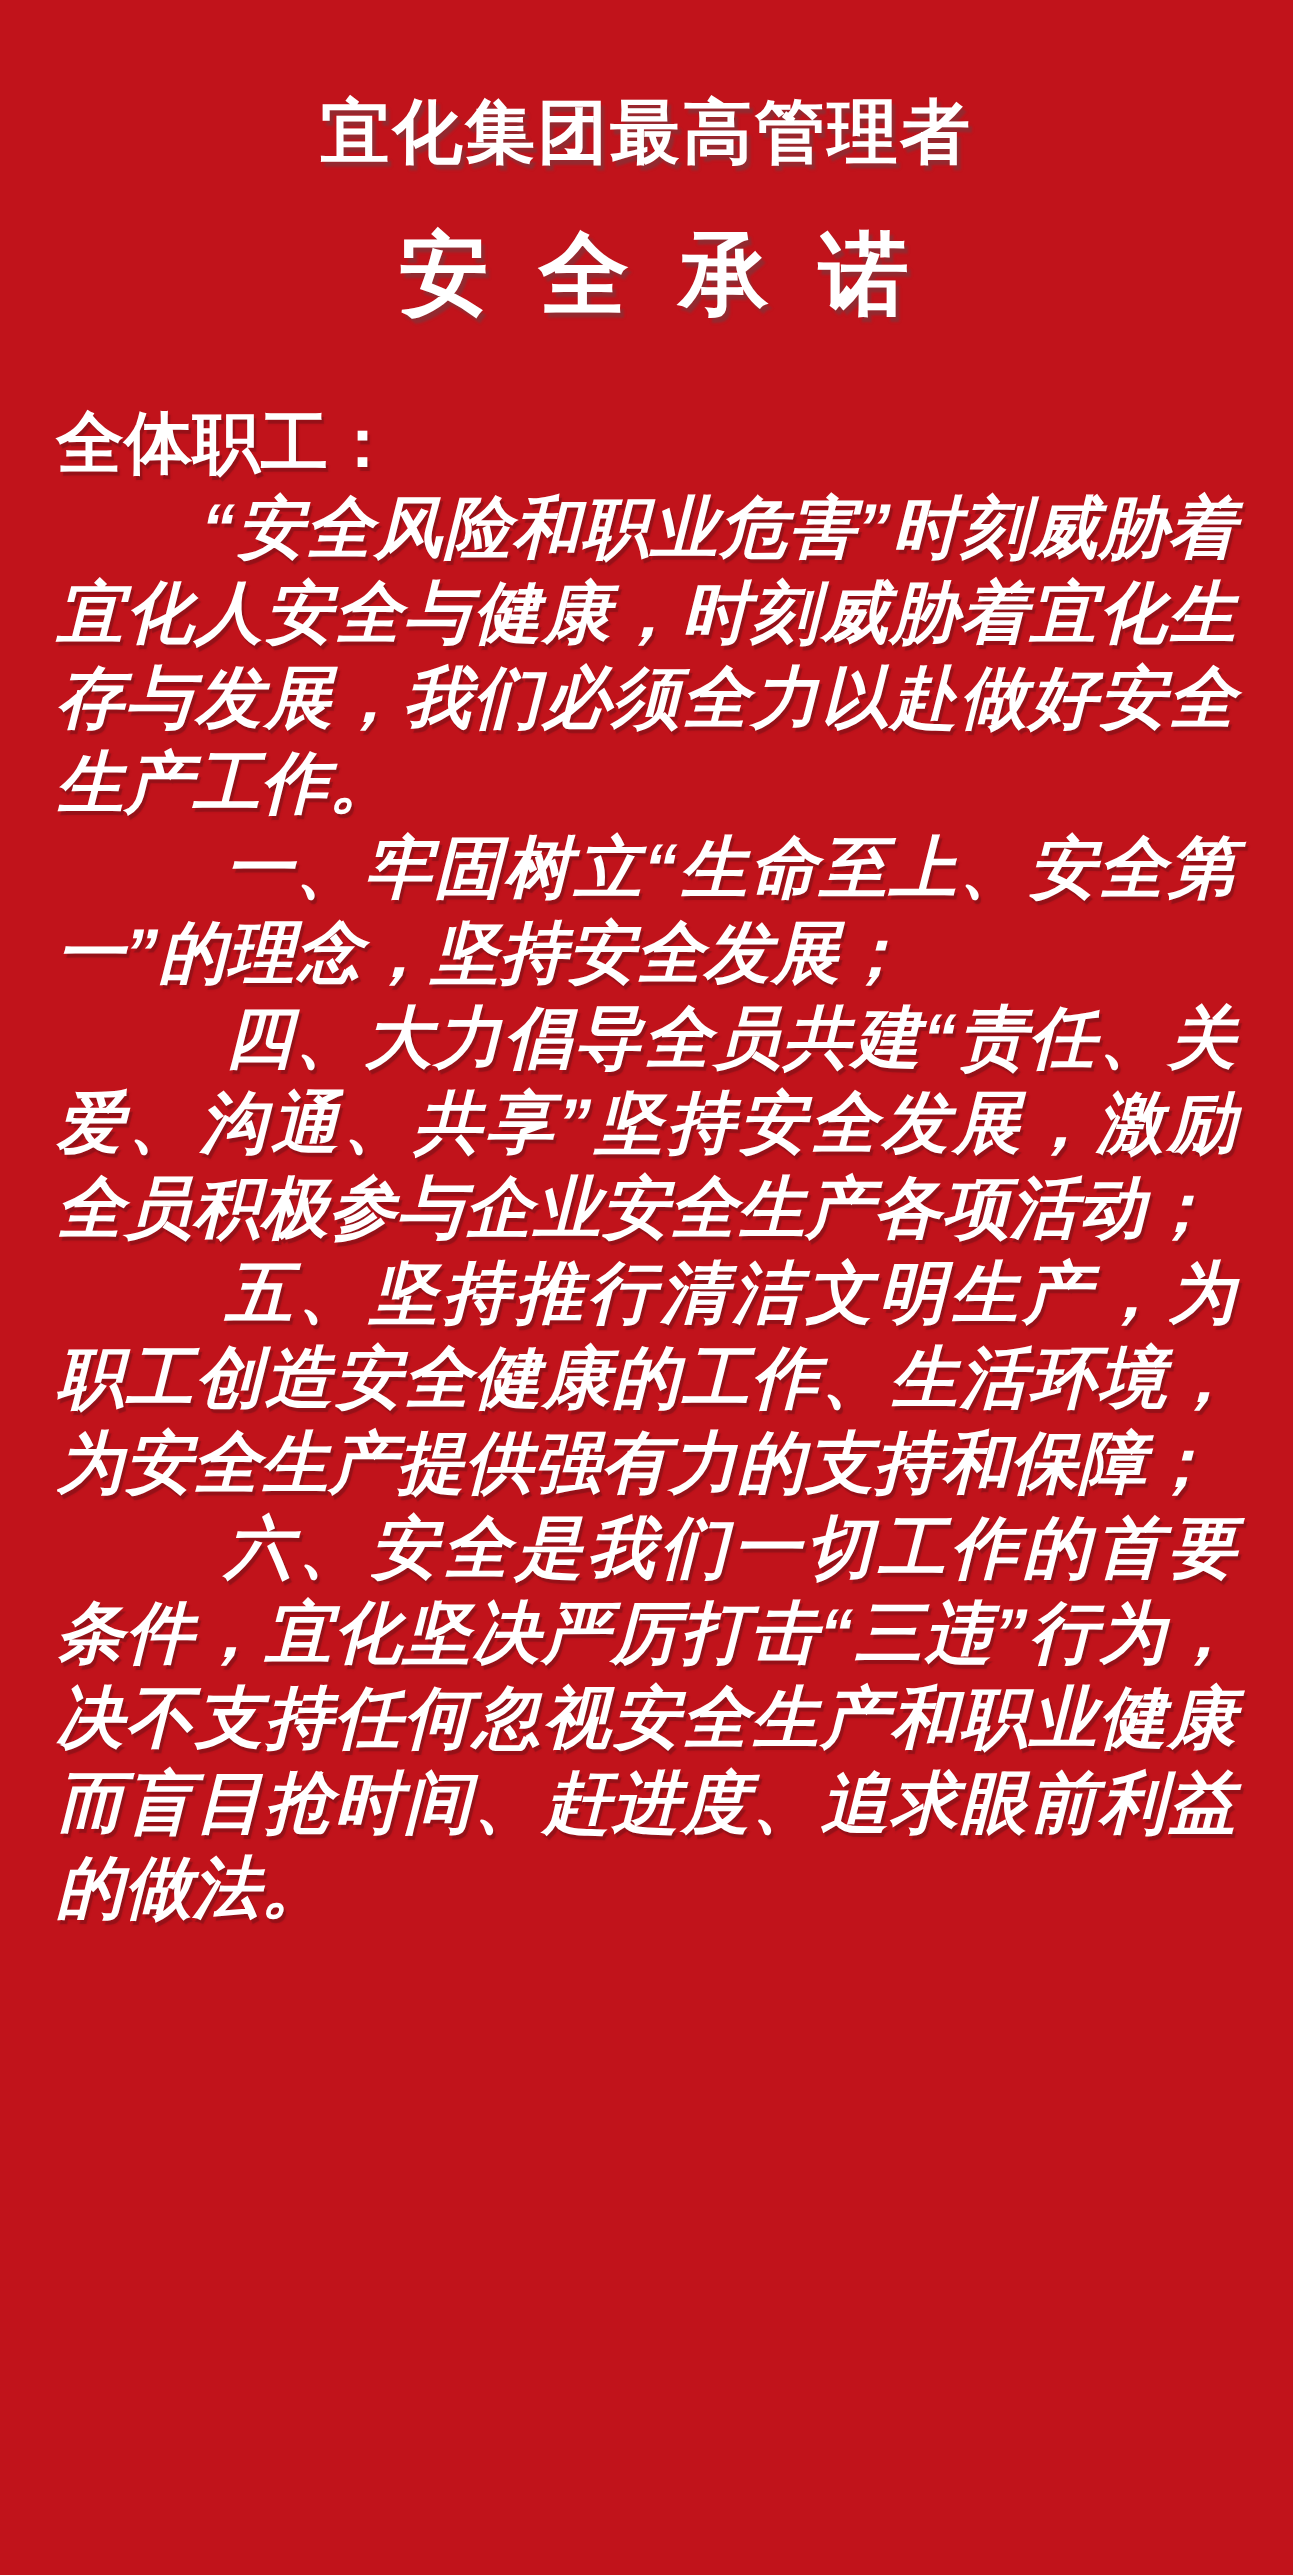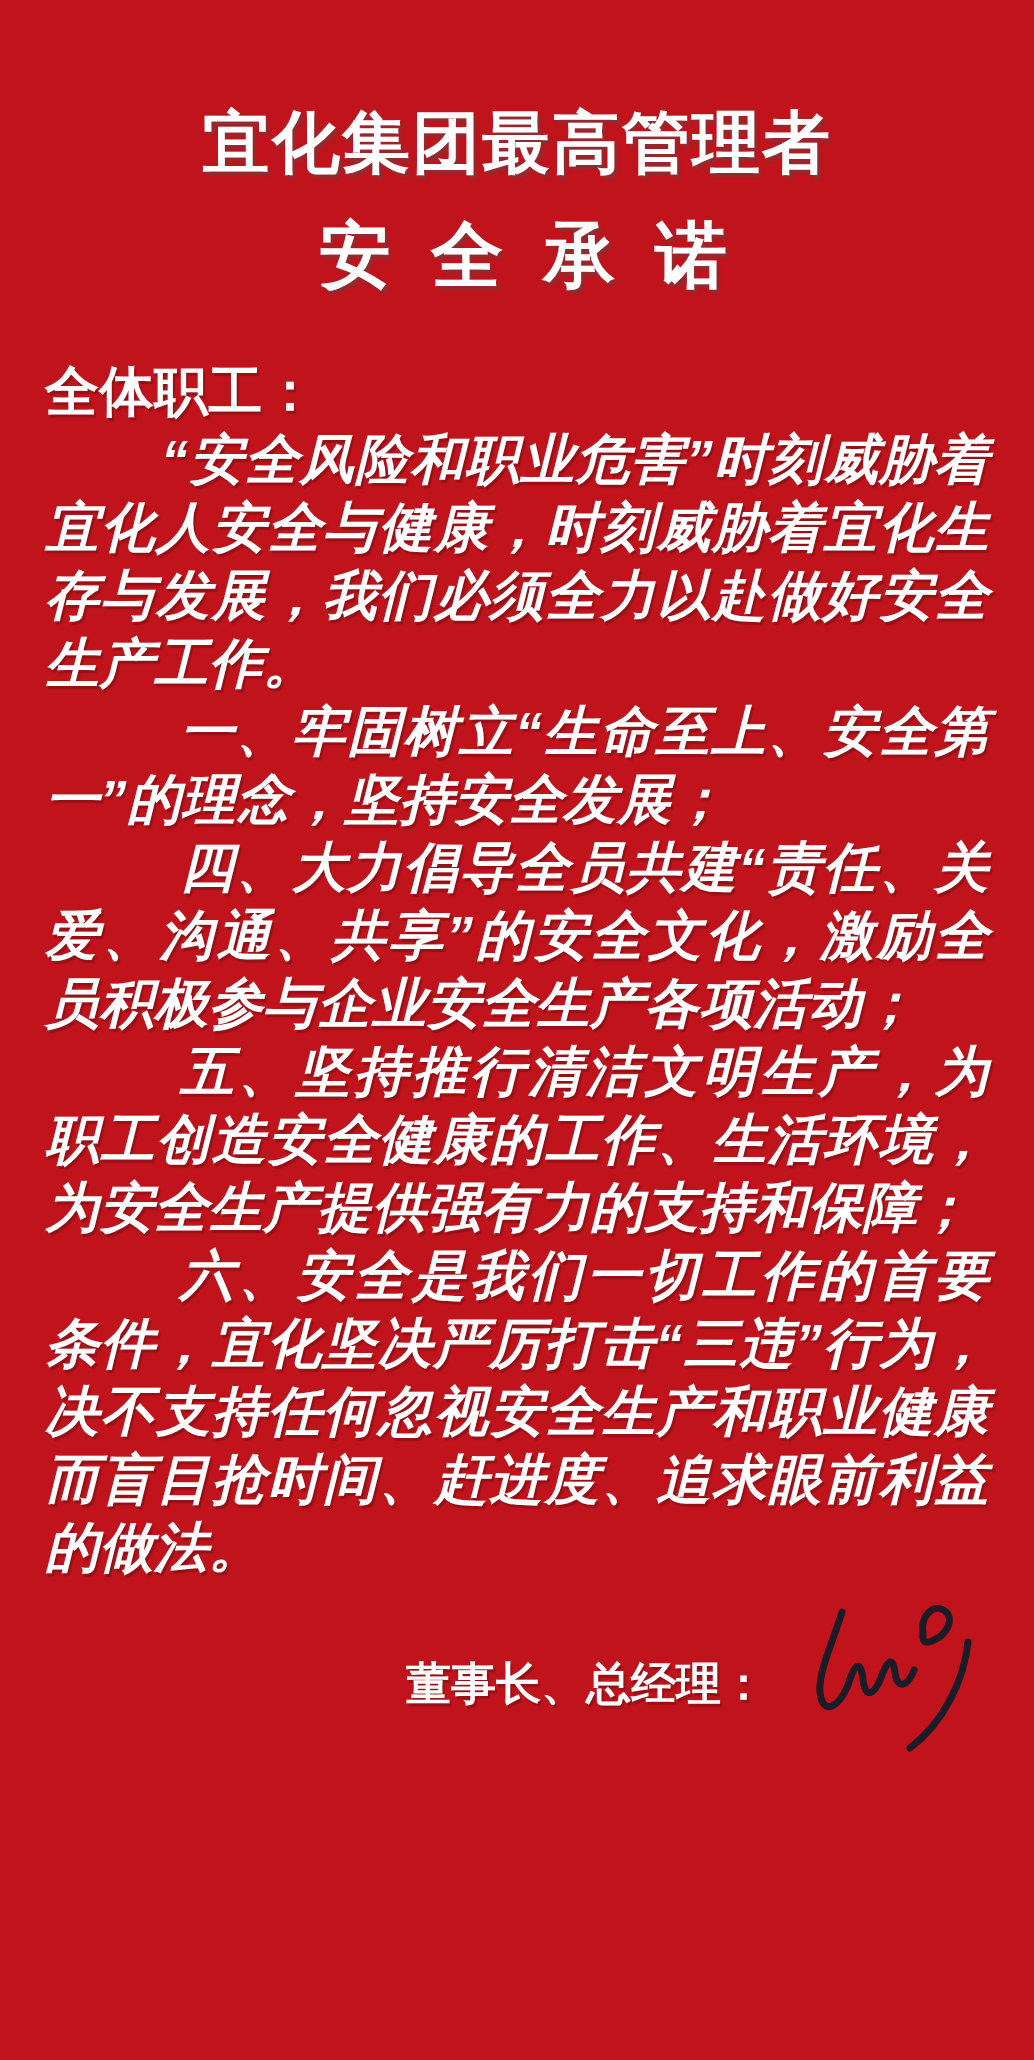--- a/index.html
+++ b/index.html
@@ -23,26 +23,25 @@
   
   .title-block {
     padding-top: 50px;
     text-align: center;
     font-family: "Liberation Serif", "DejaVu Serif", serif;
     font-weight: 700;
     color: #ffffff;
   }
   .title-line1 {
     display: block;
-    font-size: 68px;
+    font-size: 56px;
     line-height: 114px;
     letter-spacing: 2px;
     text-shadow: 3px 4px 2px rgba(90, 70, 75, 0.45);
     white-space: nowrap;
-    margin-top: 36px;
   }
   .title-line2 {
     display: block;
     font-size: 72px;
     line-height: 112px;
     letter-spacing: 40px;
     padding-left: 52px; 
     text-shadow: 3px 4px 2px rgba(90, 70, 75, 0.45);
     white-space: nowrap;
   }
@@ -99,35 +98,20 @@
   <div class="title-block">
     <span class="title-line1">宜化集团最高管理者</span>
     <span class="title-line2">安全承诺</span>
   </div>
 
   <div class="body-block">
     <p class="salutation">全体职工：</p>
     <div>
         <p class="para">“安全风险和职业危害”时刻威胁着宜化人安全与健康，时刻威胁着宜化生存与发展，我们必须全力以赴做好安全生产工作。</p>
         <p class="para num">一、牢固树立“生命至上、安全第一”的理念，坚持安全发展；</p>
-        <p class="para num">四、大力倡导全员共建“责任、关爱、沟通、共享”的安全文化，激励全员积极参与企业安全生产各项活动；</p>
+        <p class="para num">四、大力倡导全员共建“责任、关爱、沟通、共享”坚持安全发展，激励全员积极参与企业安全生产各项活动；</p>
         <p class="para num">五、坚持推行清洁文明生产，为职工创造安全健康的工作、生活环境，为安全生产提供强有力的支持和保障；</p>
         <p class="para num">六、安全是我们一切工作的首要条件，宜化坚决严厉打击“三违”行为，决不支持任何忽视安全生产和职业健康而盲目抢时间、赶进度、追求眼前利益的做法。</p>
       </div>
   </div>
 
-  <div class="sig-row">
-    <span class="sig-label">董事长、总经理：</span>
-    <svg class="sig-mark" viewBox="0 0 210 175" fill="none" xmlns="http://www.w3.org/2000/svg">
-      <g stroke="#1c1c28" stroke-width="7" stroke-linecap="round" stroke-linejoin="round" fill="none">
-
-        <path d="M60 22 C50 55, 33 88, 39 108 C43 124, 57 117, 66 95"></path>
-
-        <path d="M66 95 C73 72, 79 70, 81 90 C83 108, 92 107, 100 85 C106 69, 111 67, 113 83 C115 99, 125 98, 132 80"></path>
-
-        <path d="M141 44 C138 25, 152 13, 163 21 C173 29, 165 45, 150 51 C143 54, 140 51, 141 44"></path>
-
-        <path d="M186 52 C182 90, 162 132, 128 158"></path>
-      </g>
-    </svg>
-  </div>
 
 </div>
 
 </body></html>

